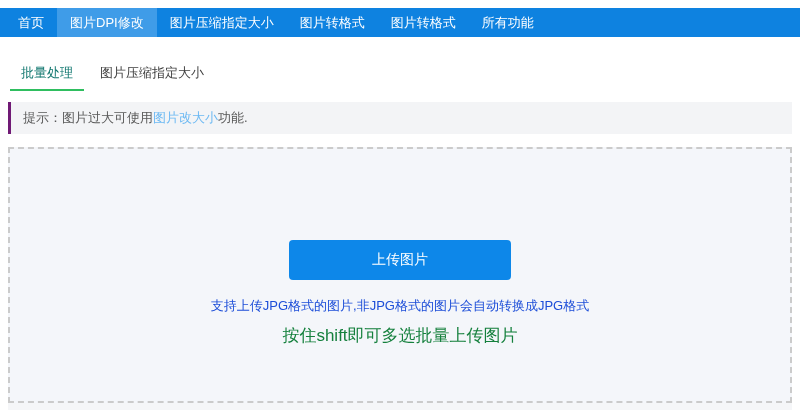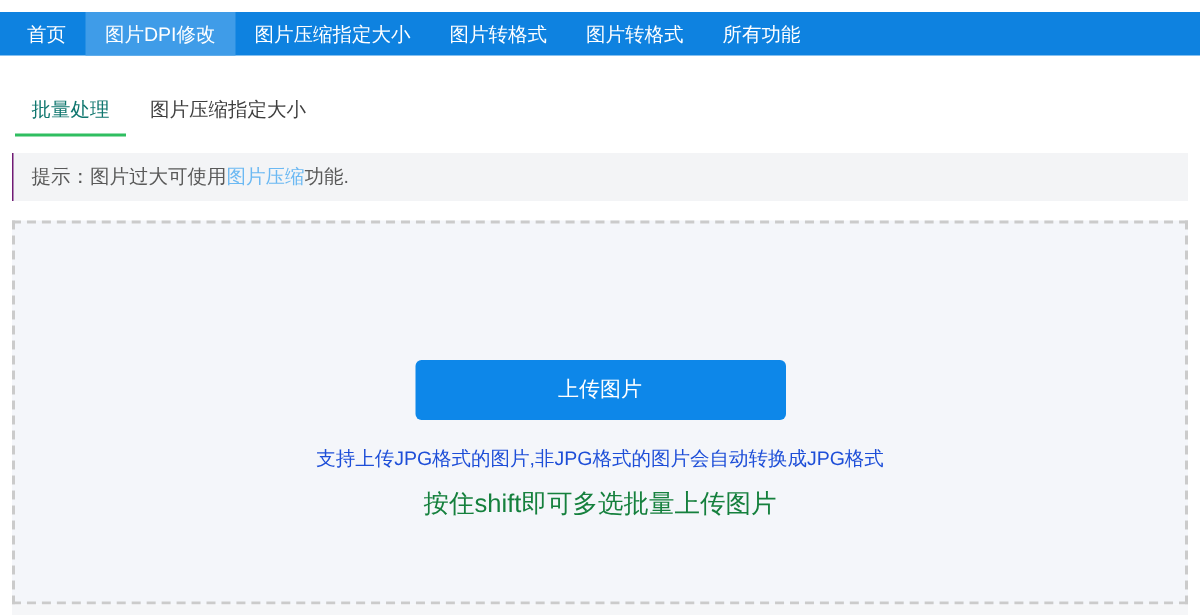--- a/index.html
+++ b/index.html
@@ -14,28 +14,28 @@
   .nav-item.active { background:#3f9ce8;text-align:center; }
 
   
   .tabs { margin:27px 0 0 10px; display:flex; align-items:flex-end; }
   .tab { padding:0 11px 7px; font-size:13px; color:#3f3f3f; cursor:pointer;
     border-bottom:2px solid transparent; margin-right:5px; white-space:nowrap; }
   .tab.active { color:#0f766e; border-bottom-color:#2fbe60; }
 
   
   .tip { margin:11px 8px 0; height:32px; background:#f3f4f6;
-    border-left:1px solid #701a75; display:flex; align-items:center;
+    border-left:3px solid #701a75; display:flex; align-items:center;
     padding-left:12px; font-size:13px; color:#595959; }
   .tip .link { color:#6cb9f3; cursor:pointer; text-decoration:none; }
 
   
   .zone { margin:13px 8px 0; height:256px; background:#f4f6fa;
     border:2px dashed #cbcbcb; text-align:center; }
-  .upload-btn { margin-top:91px; width:247px; height:40px; background:#0d87e9;
+  .upload-btn { margin-top:91px; width:222px; height:40px; background:#0d87e9;
     color:#ffffff; border:none; border-radius:4px; font-size:14px;
     cursor:pointer; font-family:inherit; }
   .hint-1 { margin-top:17px; font-size:13px; color:#1d4ed8; }
   .hint-2 { margin-top:9px; font-size:17px; color:#15803d; }
 
   .page-bottom { height:9px; background:#f5f6f8; margin:0 8px; }
 </style>
 </head>
 <body>
 
@@ -48,21 +48,21 @@
   <div class="nav-item">所有功能</div>
 </nav>
 
 <div class="tabs">
   <div class="tab active">批量处理</div>
   <div class="tab">图片压缩指定大小</div>
 </div>
 
 <div class="tip">
   <span>提示：图片过大可使用</span>
-    <span class="link">图片压缩</span>
+    <span class="link">图片改大小</span>
     <span>功能.</span>
 </div>
 
 <div class="zone">
   <button class="upload-btn">上传图片</button>
   <div class="hint-1">支持上传JPG格式的图片,非JPG格式的图片会自动转换成JPG格式</div>
   <div class="hint-2">按住shift即可多选批量上传图片</div>
 </div>
 
 <div class="page-bottom"></div>

